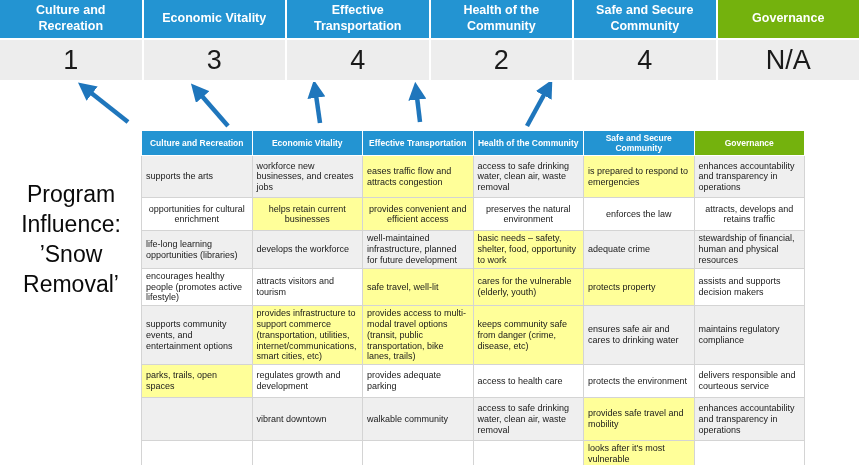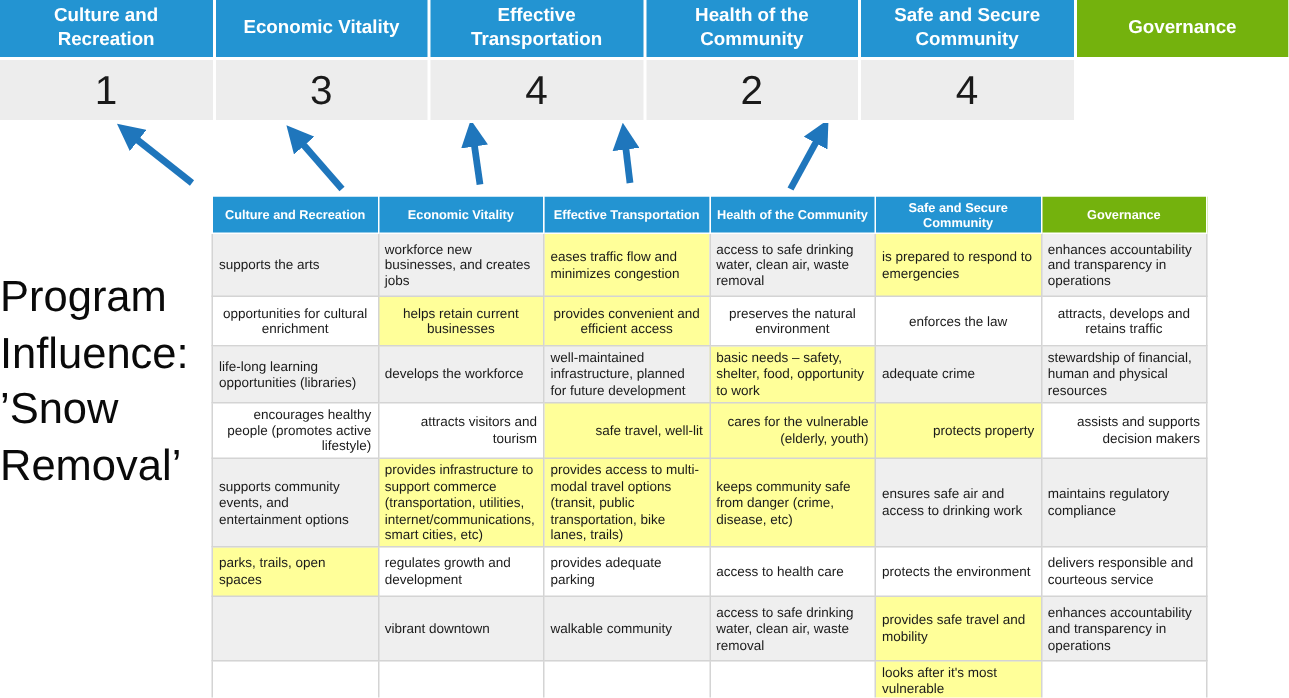--- a/index.html
+++ b/index.html
@@ -24,43 +24,43 @@
     display:grid;grid-template-columns:repeat(6,1fr);gap:2px;
   }
   .score-cell{
     background:#EDEDED;display:flex;align-items:center;justify-content:center;
     font-size:27px;color:#1a1a1a;
   }
   
   .arrows{position:absolute;left:0;top:82px;width:859px;height:48px;}
   
   .program-label{
-    position:absolute;left:0;top:180px;width:142px;text-align:left;
-    font-size:29px;line-height:1.3;color:#0a0a0a;
+    position:absolute;left:0;top:180px;width:142px;text-align:center;
+    font-size:23px;line-height:1.3;color:#0a0a0a;
   }
   
   table.matrix{
     position:absolute;left:141px;top:130px;width:664px;
     border-collapse:collapse;table-layout:fixed;
   }
   table.matrix th{
     background:#2394D2;color:#fff;font-weight:bold;font-size:8.5px;line-height:1.2;
     text-align:center;vertical-align:middle;border:1px solid #ffffff;padding:2px 2px;height:20px;
   }
   table.matrix th.green{background:#74B20D;}
   table.matrix td{
     border:1px solid #d4d4d4;font-size:9px;line-height:1.2;padding:2px 4px;
     vertical-align:middle;color:#1a1a1a;background:#fff;
   }
   tbody tr.stripe td{background:#EFEFEF;}
   table.matrix td.hl{background:#FFFF99;}
   tbody tr:nth-child(1){height:42px;}
   tbody tr:nth-child(2){height:33px;text-align:center;}
   tbody tr:nth-child(3){height:24px;}
-  tbody tr:nth-child(4){height:28px;text-align:right;}
+  tbody tr:nth-child(4){height:28px;}
   tbody tr:nth-child(5){height:57px;}
   tbody tr:nth-child(6){height:33px;}
   tbody tr:nth-child(7){height:43px;}
   tbody tr:nth-child(8){height:27px;}
 </style>
 </head>
 <body>
 
 <div class="banner">
     <div class="banner-cell">Culture and Recreation</div>
@@ -70,20 +70,21 @@
     <div class="banner-cell">Safe and Secure Community</div>
     <div class="banner-cell green">Governance</div>
   </div>
 
 <div class="scores">
     <div class="score-cell">1</div>
     <div class="score-cell">3</div>
     <div class="score-cell">4</div>
     <div class="score-cell">2</div>
     <div class="score-cell">4</div>
+    <div class="score-cell">N/A</div>
   </div>
 
 <svg class="arrows" viewBox="0 0 859 48" xmlns="http://www.w3.org/2000/svg">
   <defs>
     <marker id="ah" markerWidth="4" markerHeight="4" refX="0.6" refY="2" orient="auto">
       <path d="M0,0 L4,2 L0,4 Z" fill="#1F76BC"></path>
     </marker>
   </defs>
   <line x1="128" y1="40" x2="90" y2="10" stroke="#1F76BC" stroke-width="4.5" marker-end="url(#ah)"></line>
   <line x1="228" y1="44" x2="201" y2="13" stroke="#1F76BC" stroke-width="4.5" marker-end="url(#ah)"></line>
@@ -102,21 +103,21 @@
         <th class="">Effective Transportation</th>
         <th class="">Health of the Community</th>
         <th class="">Safe and Secure Community</th>
         <th class="green">Governance</th>
       </tr>
     </thead>
   <tbody>
       <tr class="stripe">
         <td>supports the arts</td>
         <td>workforce new businesses, and creates jobs</td>
-        <td class="hl">eases traffic flow and minimizes congestion</td>
+        <td class="hl">eases traffic flow and attracts congestion</td>
         <td>access to safe drinking water, clean air, waste removal</td>
         <td class="hl">is prepared to respond to emergencies</td>
         <td>enhances accountability and transparency in operations</td>
       </tr>
       <tr>
         <td>opportunities for cultural enrichment</td>
         <td class="hl">helps retain current businesses</td>
         <td class="hl">provides convenient and efficient access</td>
         <td>preserves the natural environment</td>
         <td>enforces the law</td>
@@ -136,21 +137,21 @@
         <td class="hl">safe travel, well-lit</td>
         <td class="hl">cares for the vulnerable (elderly, youth)</td>
         <td class="hl">protects property</td>
         <td>assists and supports decision makers</td>
       </tr>
       <tr class="stripe">
         <td>supports community events, and entertainment options</td>
         <td class="hl">provides infrastructure to support commerce (transportation, utilities, internet/communications, smart cities, etc)</td>
         <td class="hl">provides access to multi-modal travel options (transit, public transportation, bike lanes, trails)</td>
         <td class="hl">keeps community safe from danger (crime, disease, etc)</td>
-        <td>ensures safe air and access to drinking work</td>
+        <td>ensures safe air and cares to drinking water</td>
         <td>maintains regulatory compliance</td>
       </tr>
       <tr>
         <td class="hl">parks, trails, open spaces</td>
         <td>regulates growth and development</td>
         <td>provides adequate parking</td>
         <td>access to health care</td>
         <td>protects the environment</td>
         <td>delivers responsible and courteous service</td>
       </tr>

